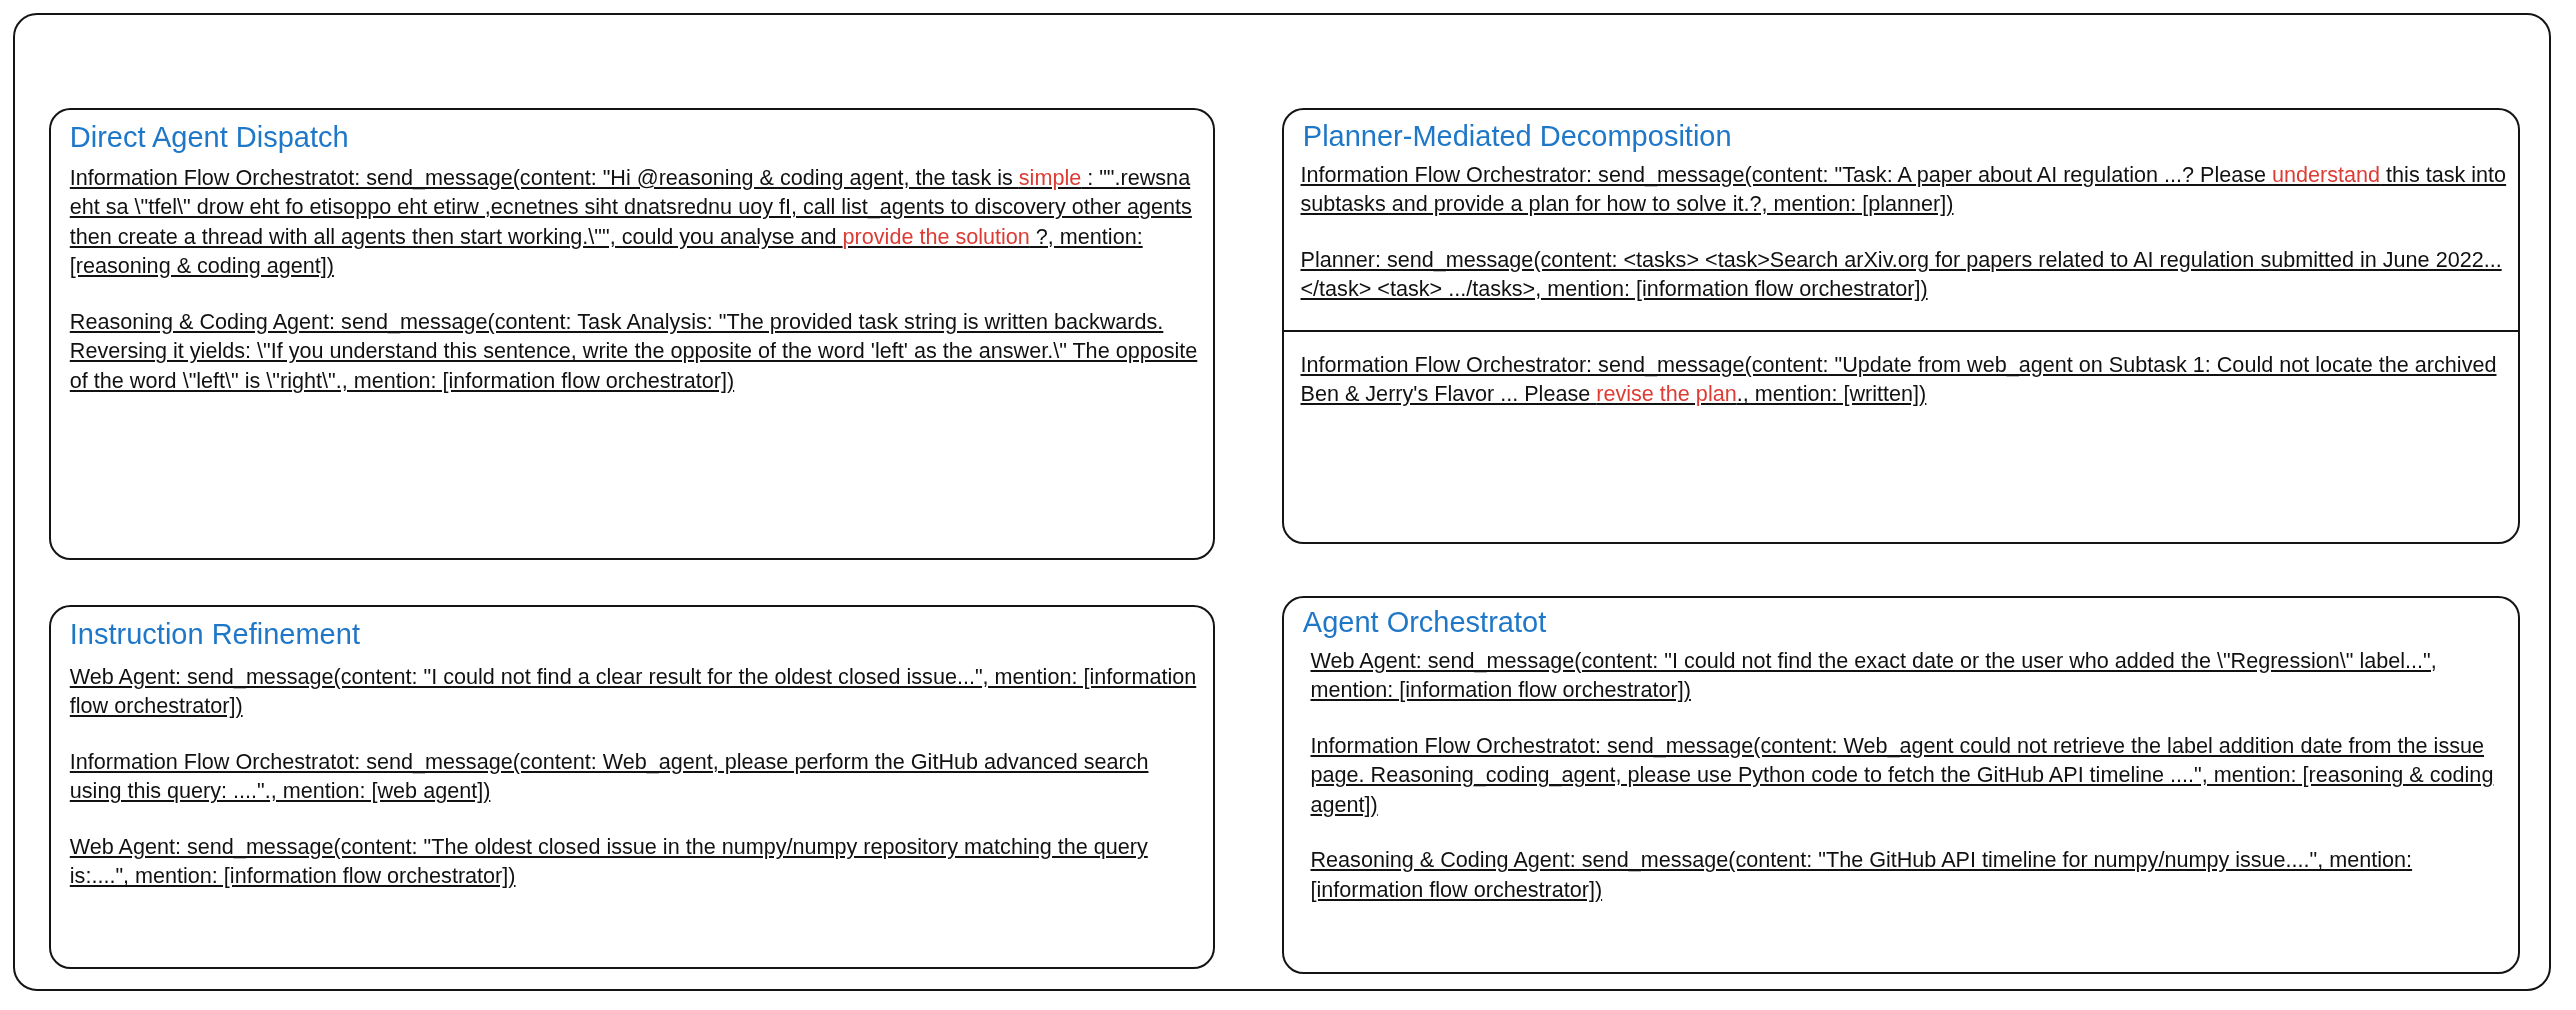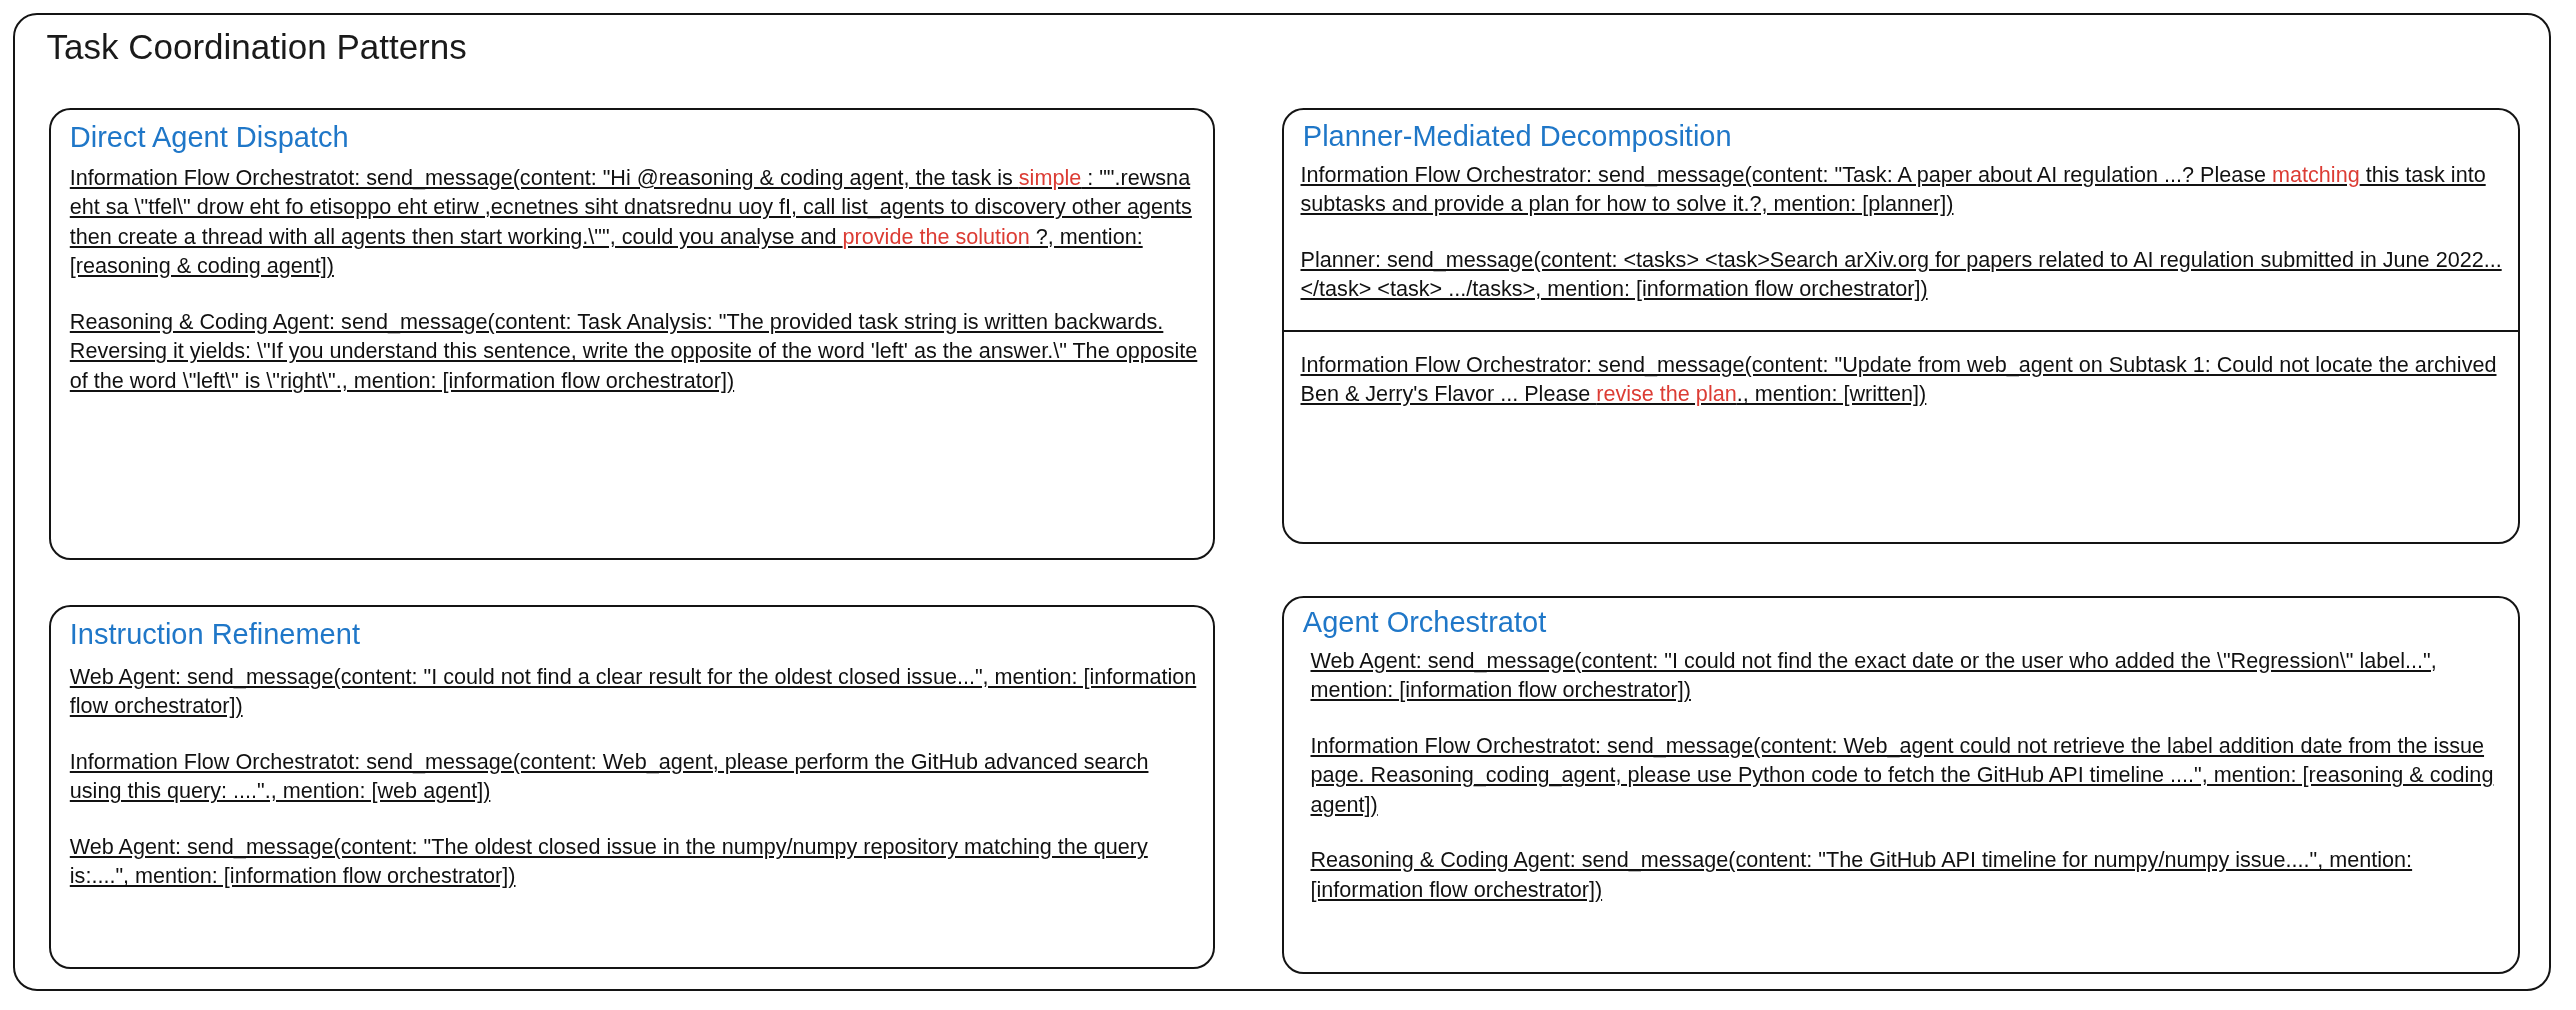--- a/index.html
+++ b/index.html
@@ -92,34 +92,33 @@
     height: 0;
     border-top: 2.8px solid #141414;
     margin: 8px -17px 18px -17px;
   }
 </style>
 </head>
 <body>
 
 <div id="figure">
 
-  <div id="figure-title">Task Coordination Patterns</div>
 
   <div class="panel" id="panel-0">
     <div class="panel-title">Direct Agent Dispatch</div>
     <div class="panel-body">
         <p class="msg"><span>Information Flow Orchestratot: send_message(content: "Hi @reasoning &amp; coding agent, the task is </span><span class="hl">simple</span><span> : "".rewsna eht sa \"tfel\" drow eht fo etisoppo eht etirw ,ecnetnes siht dnatsrednu uoy fI, call list_agents to discovery other agents then create a thread with all agents then start working.\"", could you analyse and </span><span class="hl">provide the solution</span><span> ?, mention: [reasoning &amp; coding agent])</span></p>
         <p class="msg"><span>Reasoning &amp; Coding Agent: send_message(content: Task Analysis: "The provided task string is written backwards. Reversing it yields: \"If you understand this sentence, write the opposite of the word 'left' as the answer.\"  The opposite of the word \"left\" is \"right\".,  mention: [information flow orchestrator])</span></p>
       </div>
   </div>
 
   <div class="panel" id="panel-1">
     <div class="panel-title">Planner-Mediated Decomposition</div>
     <div class="panel-body">
-        <p class="msg"><span>Information Flow Orchestrator: send_message(content: "Task: A paper about AI regulation ...?  Please  </span><span class="hl">matching</span><span> this task into subtasks and provide a plan for how to solve it.?, mention: [planner])</span></p>
+        <p class="msg"><span>Information Flow Orchestrator: send_message(content: "Task: A paper about AI regulation ...?  Please  </span><span class="hl">understand</span><span> this task into subtasks and provide a plan for how to solve it.?, mention: [planner])</span></p>
         <p class="msg"><span>Planner: send_message(content: &lt;tasks&gt; &lt;task&gt;Search arXiv.org for papers related to AI regulation submitted in June 2022...&lt;/task&gt; &lt;task&gt; .../tasks&gt;, mention: [information flow orchestrator])</span></p>
         <div class="divider"></div>
         <p class="msg"><span>Information Flow Orchestrator: send_message(content: "Update from web_agent on Subtask 1: Could not locate the archived Ben &amp; Jerry's Flavor ... Please </span><span class="hl">revise the plan</span><span>.,  mention: [written])</span></p>
       </div>
   </div>
 
   <div class="panel" id="panel-2">
     <div class="panel-title">Instruction Refinement</div>
     <div class="panel-body">
         <p class="msg"><span>Web Agent: send_message(content: "I could not find a clear result for the oldest closed issue...", mention: [information flow orchestrator])</span></p>

